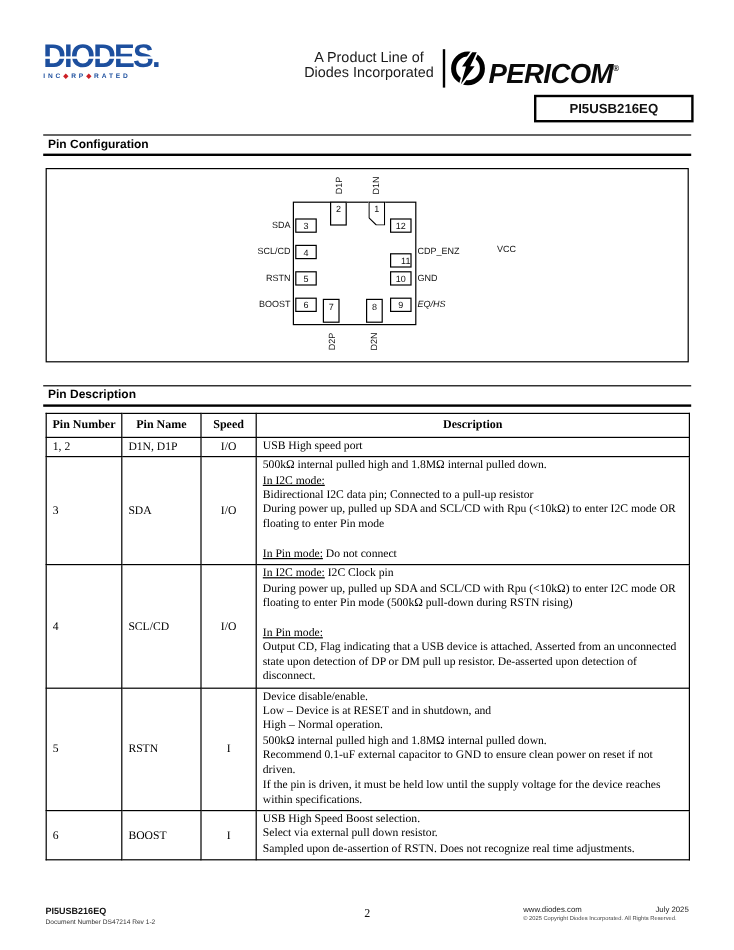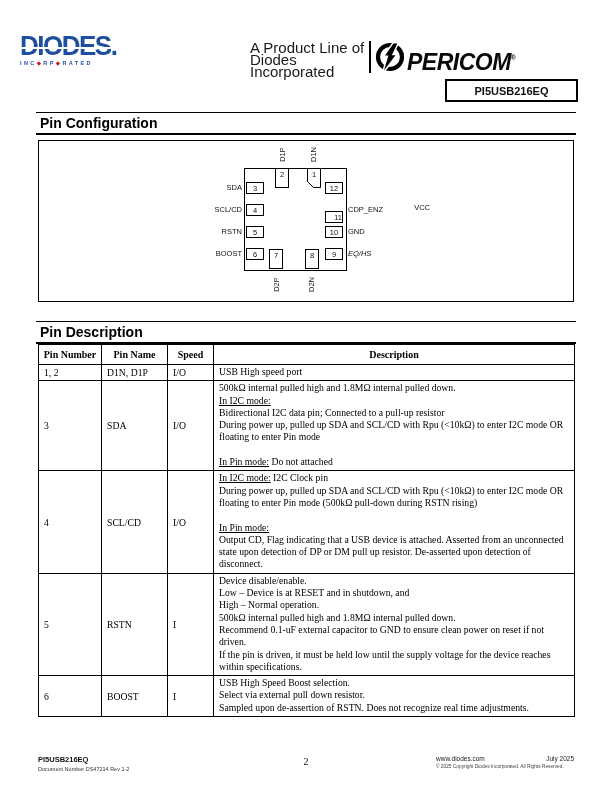--- a/index.html
+++ b/index.html
@@ -2,53 +2,53 @@
 <html><head>
 <meta charset="utf-8">
 <style>
   html,body { margin:0; padding:0; background:#e8e8e8; }
   .page {
     position:relative; width:612px; height:792px; margin:0 auto;
     background:#ffffff; overflow:hidden;
     font-family:"Liberation Serif", serif; color:#111;
   }
   
-  .diodes-logo { position:absolute; left:20px; top:33px; width:100px; }
+  .diodes-logo { position:absolute; left:36px; top:33px; width:100px; }
   .diodes-text {
     font-family:"Liberation Sans", sans-serif; font-weight:bold;
     font-size:26px; letter-spacing:-1.5px; color:#1d4f9e; line-height:26px;
     transform:scaleY(1.05);
   }
   .diodes-stripe { position:absolute; left:1px; top:14px; width:96px; height:2px; background:#ffffff; }
   .diodes-sub {
     margin-top:1px; font-family:"Liberation Sans", sans-serif; font-weight:bold;
     font-size:5.5px; letter-spacing:2.4px; color:#1d4f9e; white-space:nowrap;
   }
   .diodes-sub .red { color:#cc2026; letter-spacing:2.4px; }
   .product-line {
-    position:absolute; left:250px; top:42px; width:115px; text-align:left;
-    font-family:"Liberation Sans", sans-serif; font-size:15px; line-height:12px; color:#1a1a1a;
+    position:absolute; left:250px; top:42px; width:115px; text-align:center;
+    font-family:"Liberation Sans", sans-serif; font-size:12px; line-height:12px; color:#1a1a1a;
   }
   .header-divider { position:absolute; left:369px; top:41px; width:2px; height:32px; background:#000; }
   .pericom-icon { position:absolute; left:375px; top:42px; }
   .pericom-word {
     position:absolute; left:407px; top:45px;
     font-family:"Liberation Sans", sans-serif; font-weight:bold; font-style:italic;
     font-size:23px; letter-spacing:-0.5px; color:#0a0a0a; line-height:26px;
   }
   .pericom-word sup { font-size:7px; font-style:normal; vertical-align:10px; letter-spacing:0; }
   .part-box {
     position:absolute; left:445px; top:79px; width:129px; height:19px;
     border:2px solid #000; display:flex; align-items:center; justify-content:center;
     font-family:"Liberation Sans", sans-serif; font-weight:bold; font-size:11px;
   }
   
   .section-head { position:absolute; left:36px; width:540px; border-top:1px solid #000; }
   .section-head .title {
-    font-family:"Liberation Sans", sans-serif; font-weight:bold; font-size:14px;
+    font-family:"Liberation Sans", sans-serif; font-weight:bold; font-size:10px;
     padding:2px 2px 2px 4px; color:#000;
   }
   .section-head .thick { height:2px; background:#000; }
   #head-config { top:112px; }
   #head-desc { top:321px; }
   
   .config-frame {
     position:absolute; left:38px; top:140px; width:534px; height:160px;
     border:1px solid #000;
   }
@@ -76,21 +76,21 @@
   }
   
   .pin-table-wrap { position:absolute; left:38px; top:344px; width:536px; }
   table { border-collapse:collapse; table-layout:fixed; width:536px; }
   th, td { border:1px solid #000; font-family:"Liberation Serif", serif; }
   th {
     font-size:10px; font-weight:bold; text-align:center; padding:4px 2px; color:#000;
   }
   td { font-size:9.7px; padding:2px 5px; vertical-align:middle; color:#000; }
   td.c-desc { vertical-align:top; padding:1px 5px 2px 5px; }
-  td.c-type { }
+  td.c-type { text-align:center; }
   .desc-line { line-height:12.3px; min-height:12.3px; }
   .ul { text-decoration:underline; }
   
   .footer-left { position:absolute; left:38px; top:755px; font-family:"Liberation Sans", sans-serif; }
   .footer-left .fl-title { font-weight:bold; font-size:7.5px; color:#111; }
   .footer-left .fl-sub { font-size:5.5px; color:#333; margin-top:2px; }
   .page-number {
     position:absolute; left:0; right:0; top:756px; text-align:center;
     font-family:"Liberation Serif", serif; font-size:10px; color:#111;
   }
@@ -232,21 +232,21 @@
           <tr>
             <td>3</td>
             <td>SDA</td>
             <td class="c-type">I/O</td>
             <td class="c-desc">
               <div class="desc-line"><span>500kΩ internal pulled high and 1.8MΩ internal pulled down.</span></div>
               <div class="desc-line"><span class="ul">In I2C mode:</span></div>
               <div class="desc-line"><span>Bidirectional I2C data pin; Connected to a pull-up resistor</span></div>
               <div class="desc-line"><span>During power up, pulled up SDA and SCL/CD with Rpu (&lt;10kΩ) to enter I2C mode OR floating to enter Pin mode</span></div>
               <div class="desc-line">&nbsp;</div>
-              <div class="desc-line"><span class="ul">In Pin mode:</span><span> Do not attached</span></div>
+              <div class="desc-line"><span class="ul">In Pin mode:</span><span> Do not connect</span></div>
             </td>
           </tr>
           <tr>
             <td>4</td>
             <td>SCL/CD</td>
             <td class="c-type">I/O</td>
             <td class="c-desc">
               <div class="desc-line"><span class="ul">In I2C mode:</span><span> I2C Clock pin</span></div>
               <div class="desc-line"><span>During power up, pulled up SDA and SCL/CD with Rpu (&lt;10kΩ) to enter I2C mode OR floating to enter Pin mode (500kΩ pull-down during RSTN rising)</span></div>
               <div class="desc-line">&nbsp;</div>

